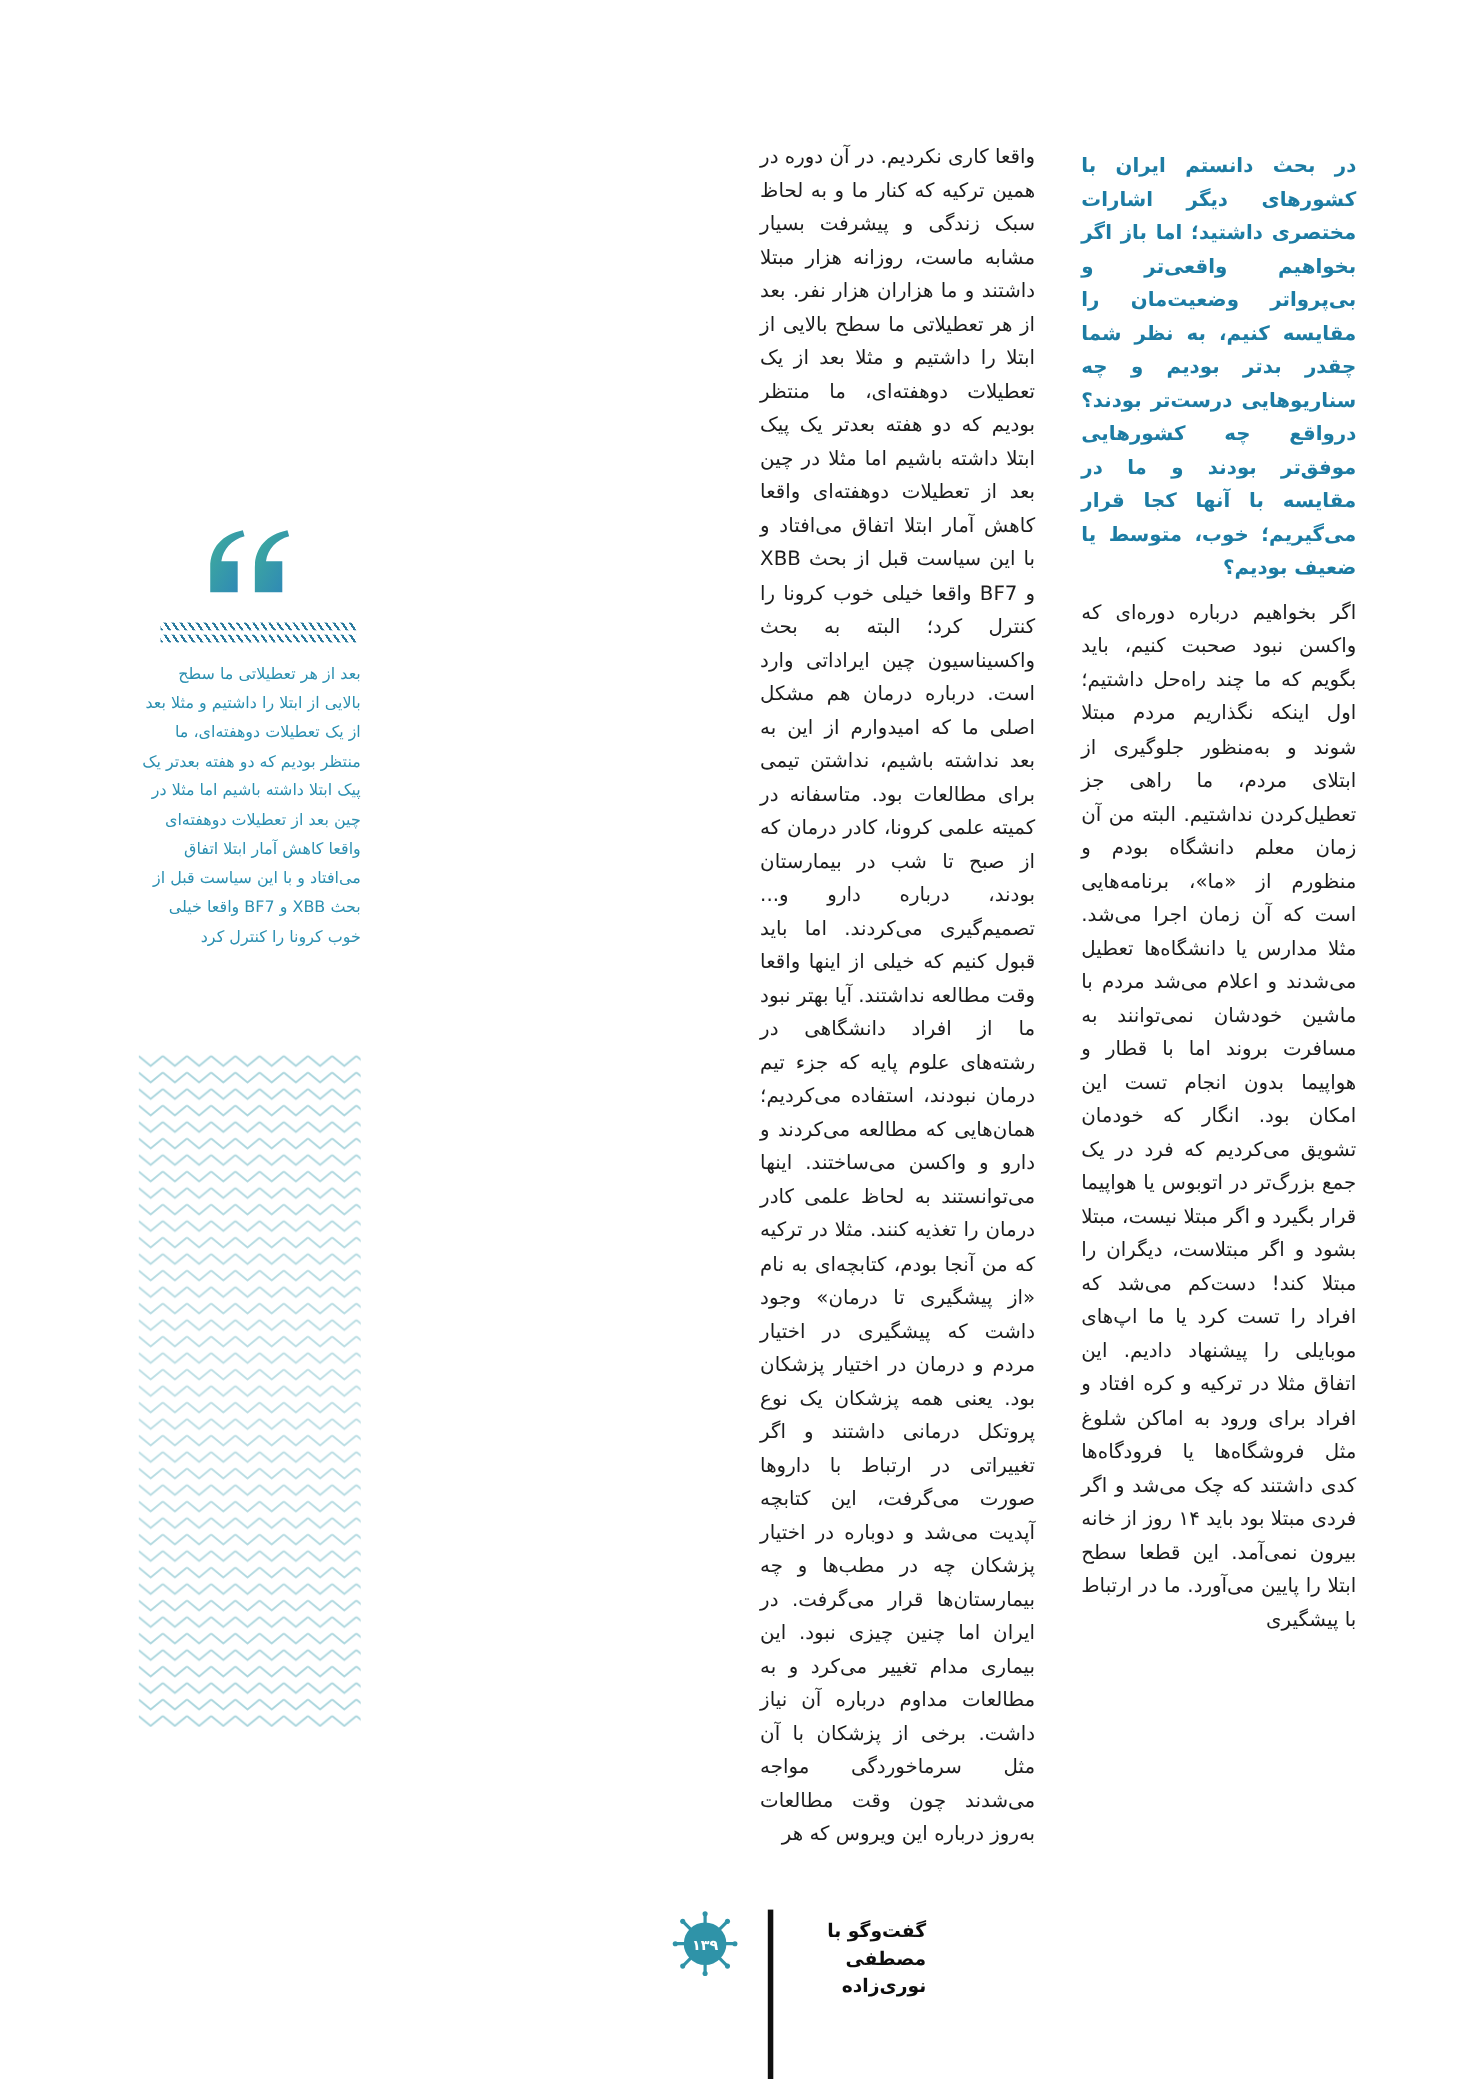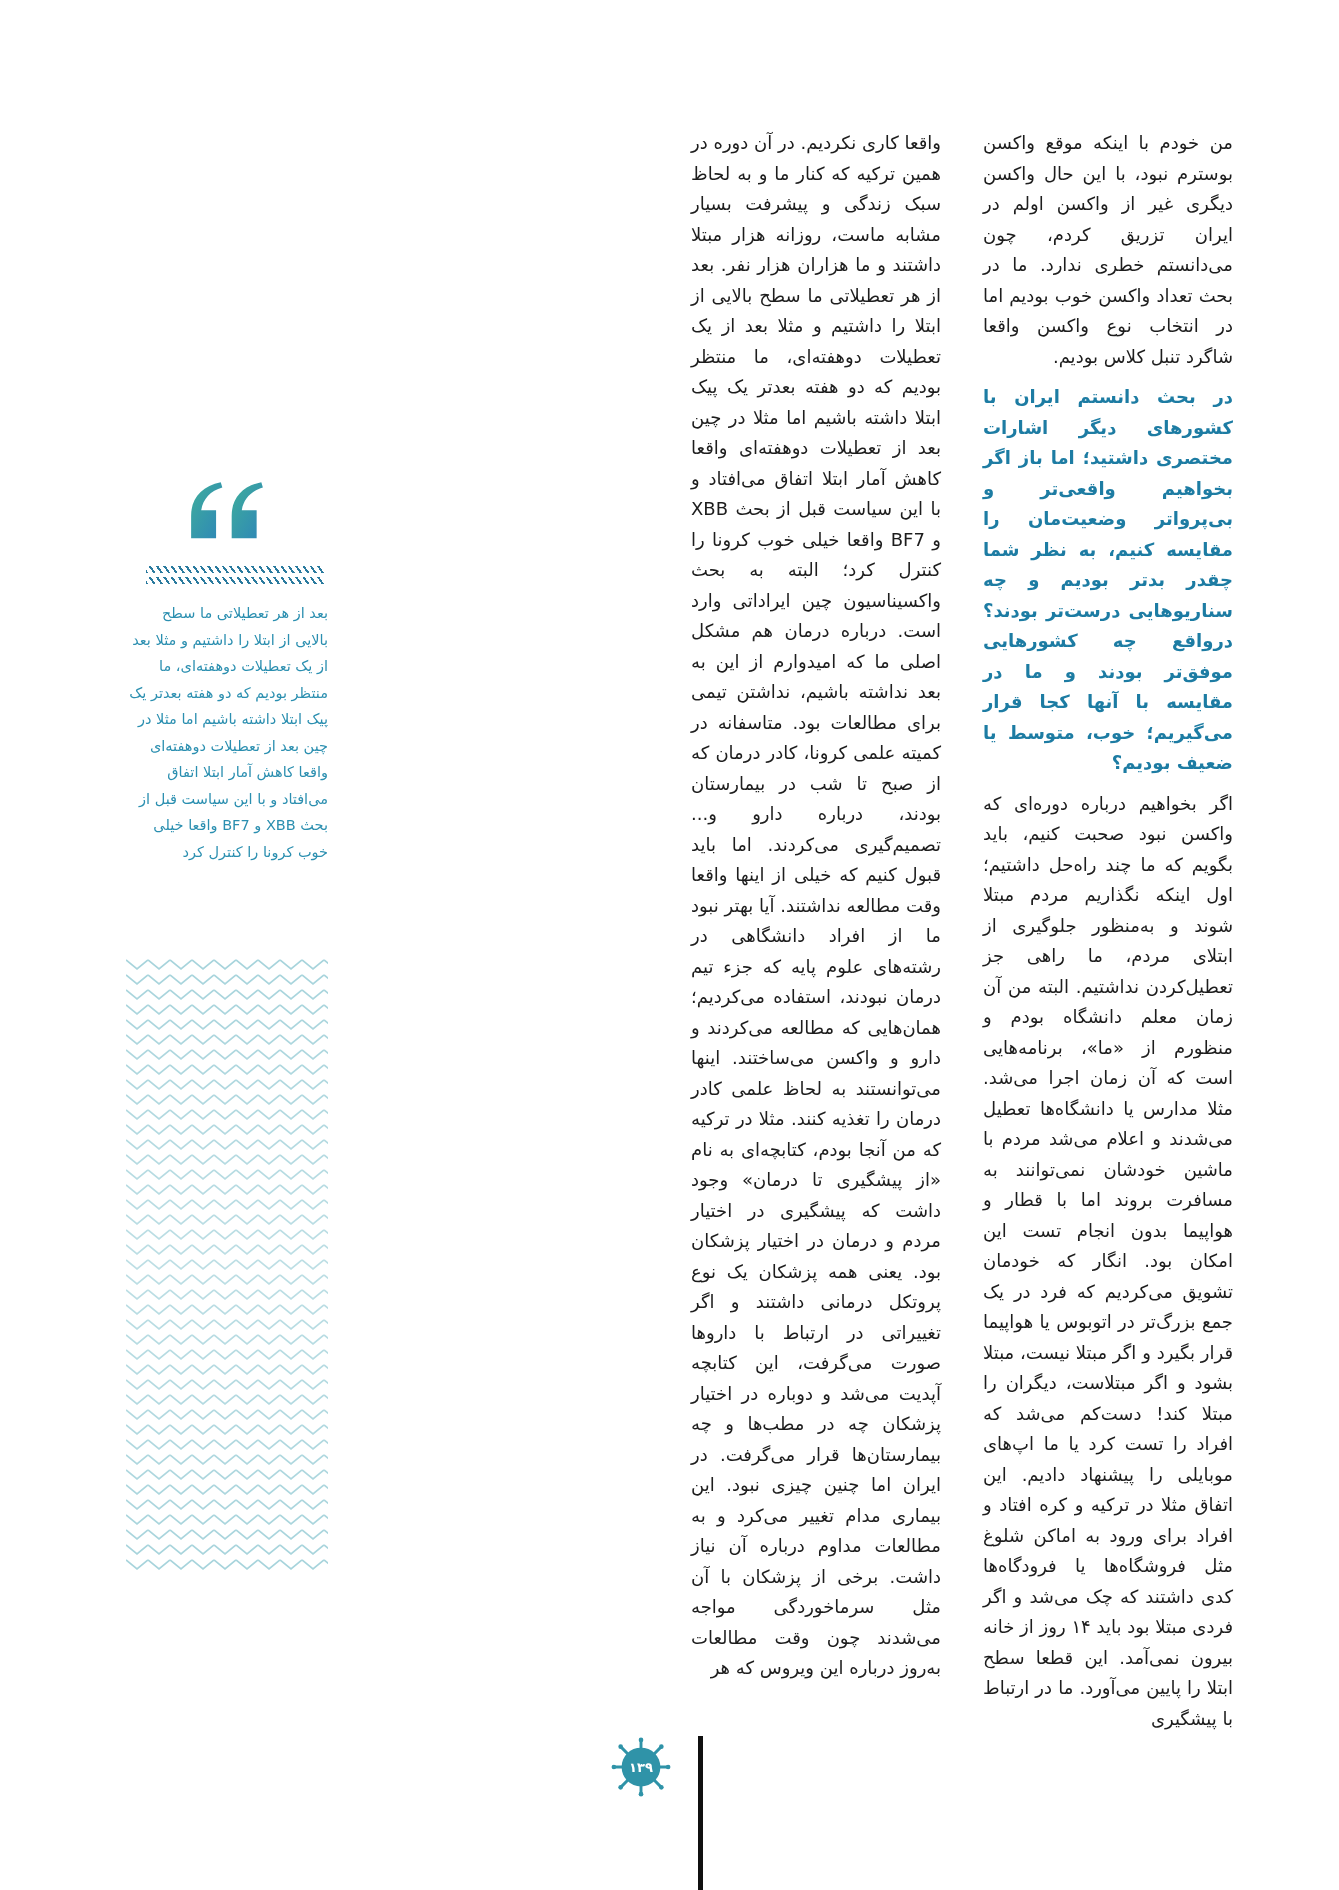--- a/index.html
+++ b/index.html
@@ -51,21 +51,20 @@
     font-family:"DejaVu Sans", sans-serif;
     font-weight:bold;
   }
 </style>
 </head>
 <body>
 
 <div class="page">
 
   <div class="col col-right">
-    <p>من خودم با اینکه موقع واکسن بوسترم نبود، با این حال واکسن دیگری غیر از واکسن اولم در ایران تزریق کردم، چون می‌دانستم خطری ندارد. ما در بحث تعداد واکسن خوب بودیم اما در انتخاب نوع واکسن واقعا شاگرد تنبل کلاس بودیم.</p>
     <p class="question">در بحث دانستم ایران با کشورهای دیگر اشارات مختصری داشتید؛ اما باز اگر بخواهیم واقعی‌تر و بی‌پرواتر وضعیت‌مان را مقایسه کنیم، به نظر شما چقدر بدتر بودیم و چه سناریوهایی درست‌تر بودند؟ درواقع چه کشورهایی موفق‌تر بودند و ما در مقایسه با آنها کجا قرار می‌گیریم؛ خوب، متوسط یا ضعیف بودیم؟</p>
     <p>اگر بخواهیم درباره دوره‌ای که واکسن نبود صحبت کنیم، باید بگویم که ما چند راه‌حل داشتیم؛ اول اینکه نگذاریم مردم مبتلا شوند و به‌منظور جلوگیری از ابتلای مردم، ما راهی جز تعطیل‌کردن نداشتیم. البته من آن زمان معلم دانشگاه بودم و منظورم از «ما»، برنامه‌هایی است که آن زمان اجرا می‌شد. مثلا مدارس یا دانشگاه‌ها تعطیل می‌شدند و اعلام می‌شد مردم با ماشین خودشان نمی‌توانند به مسافرت بروند اما با قطار و هواپیما بدون انجام تست این امکان بود. انگار که خودمان تشویق می‌کردیم که فرد در یک جمع بزرگ‌تر در اتوبوس یا هواپیما قرار بگیرد و اگر مبتلا نیست، مبتلا بشود و اگر مبتلاست، دیگران را مبتلا کند! دست‌کم می‌شد که افراد را تست کرد یا ما اپ‌های موبایلی را پیشنهاد دادیم. این اتفاق مثلا در ترکیه و کره افتاد و افراد برای ورود به اماکن شلوغ مثل فروشگاه‌ها یا فرودگاه‌ها کدی داشتند که چک می‌شد و اگر فردی مبتلا بود باید ۱۴ روز از خانه بیرون نمی‌آمد. این قطعا سطح ابتلا را پایین می‌آورد. ما در ارتباط با پیشگیری</p>
   </div>
 
   <div class="col col-middle">
     <p>واقعا کاری نکردیم. در آن دوره در همین ترکیه که کنار ما و به لحاظ سبک زندگی و پیشرفت بسیار مشابه ماست، روزانه هزار مبتلا داشتند و ما هزاران هزار نفر. بعد از هر تعطیلاتی ما سطح بالایی از ابتلا را داشتیم و مثلا بعد از یک تعطیلات دوهفته‌ای، ما منتظر بودیم که دو هفته بعدتر یک پیک ابتلا داشته باشیم اما مثلا در چین بعد از تعطیلات دوهفته‌ای واقعا کاهش آمار ابتلا اتفاق می‌افتاد و با این سیاست قبل از بحث XBB و BF7 واقعا خیلی خوب کرونا را کنترل کرد؛ البته به بحث واکسیناسیون چین ایراداتی وارد است. درباره درمان هم مشکل اصلی ما که امیدوارم از این به بعد نداشته باشیم، نداشتن تیمی برای مطالعات بود. متاسفانه در کمیته علمی کرونا، کادر درمان که از صبح تا شب در بیمارستان بودند، درباره دارو و... تصمیم‌گیری می‌کردند. اما باید قبول کنیم که خیلی از اینها واقعا وقت مطالعه نداشتند. آیا بهتر نبود ما از افراد دانشگاهی در رشته‌های علوم پایه که جزء تیم درمان نبودند، استفاده می‌کردیم؛ همان‌هایی که مطالعه می‌کردند و دارو و واکسن می‌ساختند. اینها می‌توانستند به لحاظ علمی کادر درمان را تغذیه کنند. مثلا در ترکیه که من آنجا بودم، کتابچه‌ای به نام «از پیشگیری تا درمان» وجود داشت که پیشگیری در اختیار مردم و درمان در اختیار پزشکان بود. یعنی همه پزشکان یک نوع پروتکل درمانی داشتند و اگر تغییراتی در ارتباط با داروها صورت می‌گرفت، این کتابچه آپدیت می‌شد و دوباره در اختیار پزشکان چه در مطب‌ها و چه بیمارستان‌ها قرار می‌گرفت. در ایران اما چنین چیزی نبود. این بیماری مدام تغییر می‌کرد و به مطالعات مداوم درباره آن نیاز داشت. برخی از پزشکان با آن مثل سرماخوردگی مواجه می‌شدند چون وقت مطالعات به‌روز درباره این ویروس که هر</p>
   </div>
 
   <div class="quote-icon">
     <svg viewBox="0 0 100 82" width="78" height="70" aria-hidden="true">
@@ -124,14 +123,18 @@
         <circle cx="11" cy="11" r="2.4"></circle>
           <circle cx="53" cy="53" r="2.4"></circle>
         <circle cx="11" cy="53" r="2.4"></circle>
           <circle cx="53" cy="11" r="2.4"></circle>
         <circle cx="32" cy="32" r="20"></circle>
       </g>
       <text x="32" y="37.5" text-anchor="middle" font-size="13.5" fill="#ffffff">۱۳۹</text>
     </svg>
   </div>
   <div class="footer-rule"></div>
+  <div class="footer-text">
+    <div>گفت‌وگو با</div>
+    <div>مصطفی نوری‌زاده</div>
+  </div>
 
 </div>
 
 </body></html>

